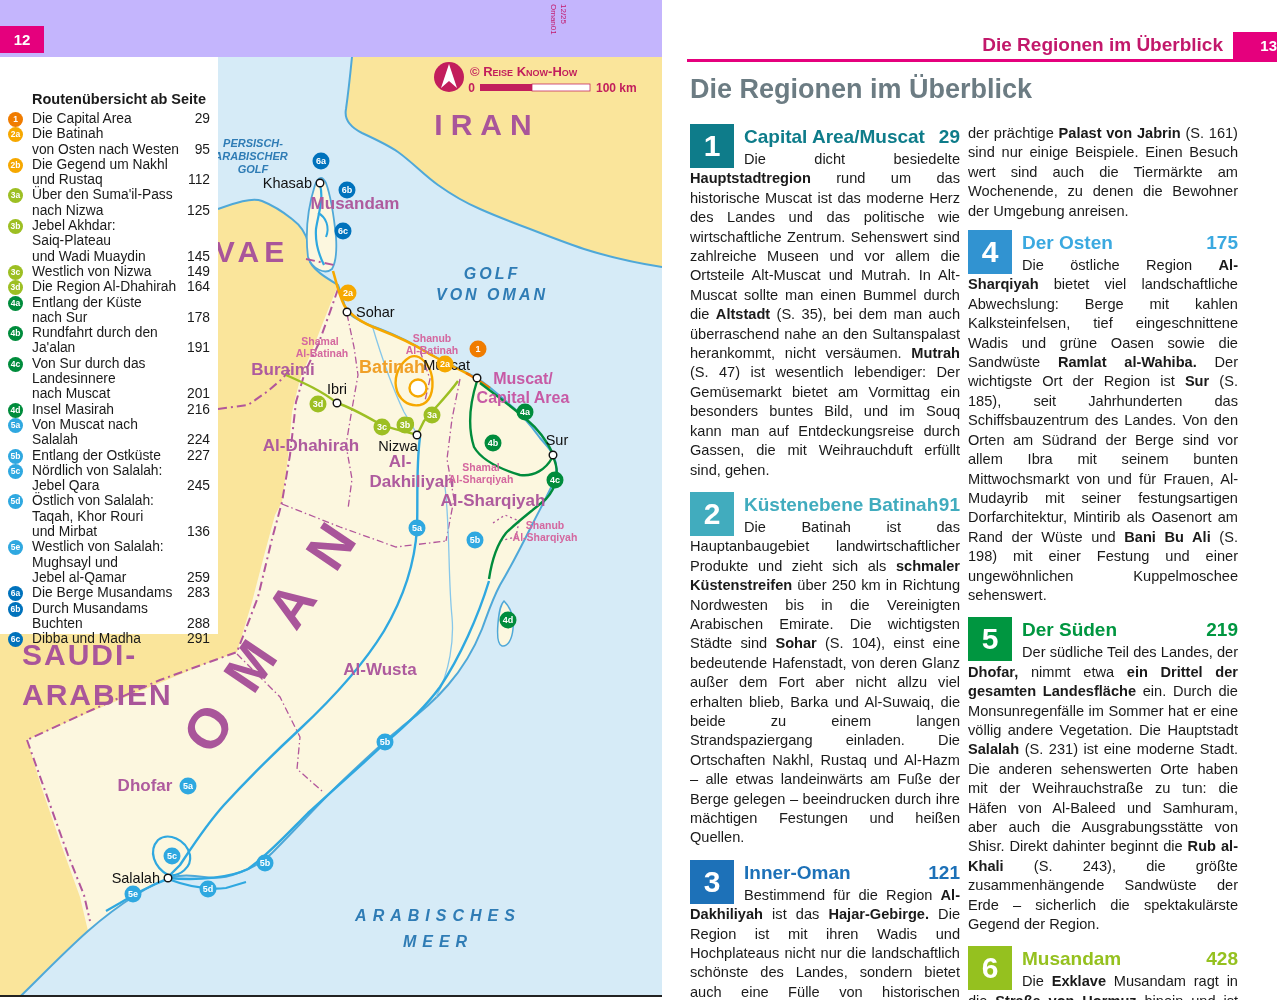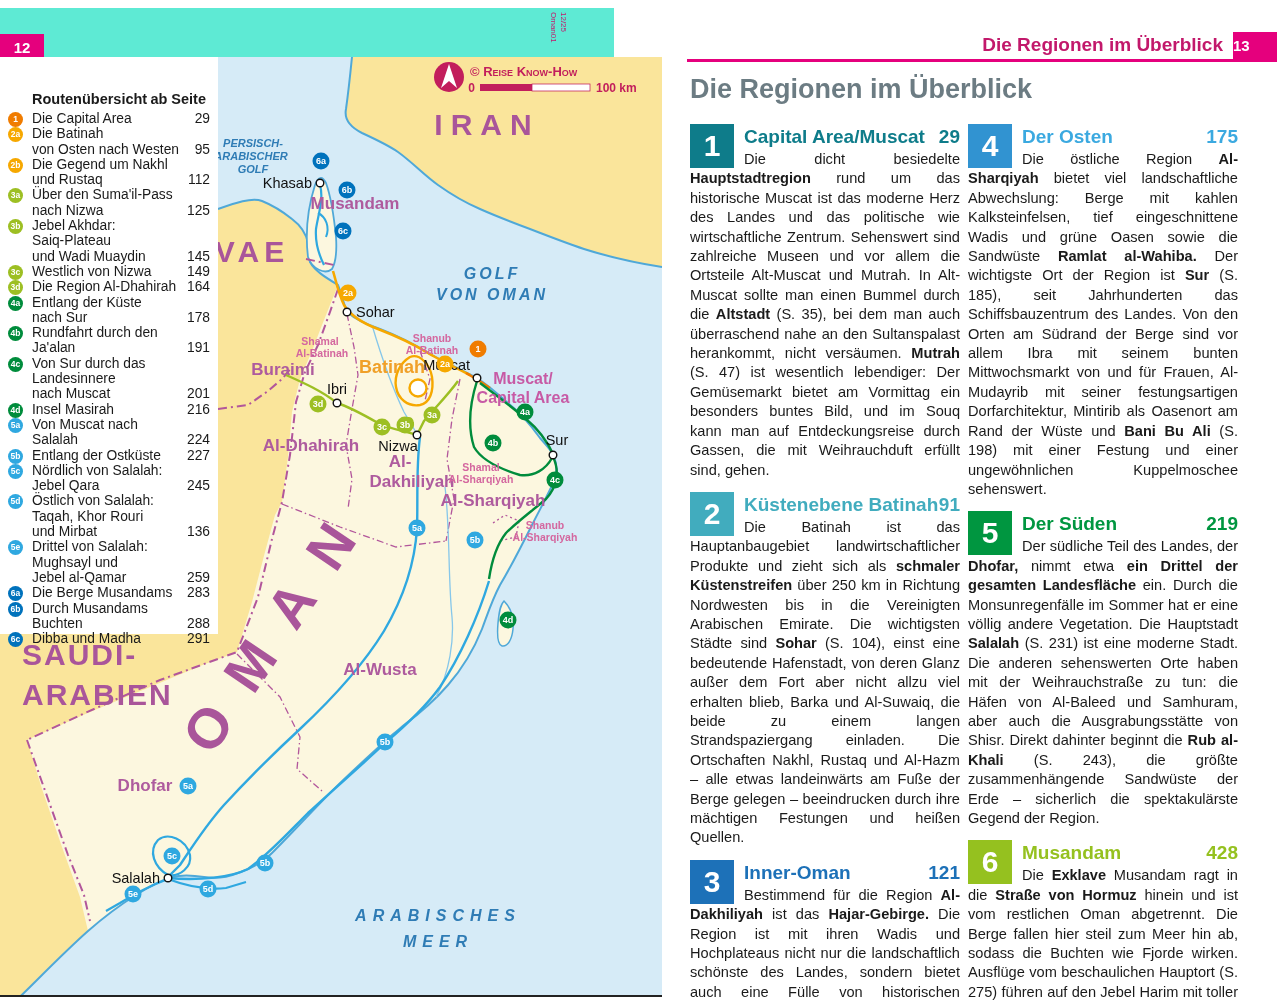--- a/index.html
+++ b/index.html
@@ -2,21 +2,21 @@
 <html><head>
 <meta charset="utf-8">
 <style>
   html,body{margin:0;padding:0;background:#fff;}
   body{width:1277px;height:1000px;position:relative;overflow:hidden;
        font-family:"Liberation Sans","DejaVu Sans",sans-serif;color:#1a1a1a;}
   .lpage{position:absolute;left:0;top:0;width:662px;height:1000px;}
   .rpage{position:absolute;left:687px;top:6px;width:590px;height:844px;}
 
   
-  .lp-head{position:absolute;left:0;top:8px;width:614px;height:57px;background:#5eead4;}
+  .lp-head{position:absolute;left:0;top:0;width:662px;height:57px;background:#c4b5fd;}
   .lp-pagebox{position:absolute;left:0;top:26px;width:44px;height:27px;background:#E5007D;
       color:#fff;font-weight:bold;font-size:15px;text-align:center;line-height:27px;}
   .lp-title{position:absolute;left:57px;top:15px;font-size:28px;font-weight:bold;color:#C2186B;white-space:nowrap;}
   .lp-edgenote{position:absolute;left:549px;top:4px;display:flex;gap:1px;color:#C2186B;font-size:8px;line-height:9px;}
   .lp-edgenote span{writing-mode:vertical-rl;}
 
   
   .map{position:absolute;left:0;top:57px;width:662px;height:938px;background:#FAE59B;border-bottom:2px solid #222;}
   .map svg{position:absolute;left:0;top:0;}
   text{font-family:"Liberation Sans","DejaVu Sans",sans-serif;}
@@ -38,21 +38,21 @@
       padding-left:24px;margin-bottom:4px;margin-top:28px;}
   .lg-item{position:relative;padding-left:24px;font-size:13.8px;line-height:15.3px;}
   .lg-badge{position:absolute;left:0;top:1px;width:15px;height:15px;border-radius:50%;
       color:#fff;font-size:8.5px;font-weight:bold;text-align:center;line-height:15px;}
   .lg-line{position:relative;padding-right:10px;}
   .lg-page{position:absolute;right:-4px;top:0;}
 
   
   .rp-title{position:absolute;right:54px;top:28px;font-size:19px;font-weight:bold;color:#C2186B;white-space:nowrap;}
   .rp-pagebox{position:absolute;right:0;top:26px;width:44px;height:27px;background:#E5007D;
-      color:#fff;font-weight:bold;font-size:15px;text-align:left;line-height:27px;}
+      color:#fff;font-weight:bold;font-size:15px;text-align:right;line-height:27px;}
   .rp-rule{position:absolute;left:0;right:0;top:53px;height:3px;background:#E5007D;}
   .rp-main-heading{position:absolute;left:3px;top:68px;font-size:27px;font-weight:bold;color:#6C7C83;}
   .rp-cols{position:absolute;left:3px;top:118px;display:flex;gap:8px;}
   .rp-col{width:270px;}
   .section::after{content:"";display:block;clear:both;}
   .section{margin-bottom:12px;}
   .num-box{float:left;width:44px;height:44px;margin:0 10px 0 0;color:#fff;
       font-size:30px;font-weight:bold;text-align:center;line-height:44px;}
   .sec-head{font-size:19px;font-weight:bold;line-height:25px;margin-bottom:1px;}
   .sec-head .page-ref{float:right;}
@@ -315,21 +315,21 @@
             <div class="lg-line">Jebel Qara<span class="lg-page">245</span></div>
           </div>
           <div class="lg-item">
             <span class="lg-badge" style="background: rgb(47, 168, 224);">5d</span>
             <div class="lg-line">Östlich von Salalah:</div>
             <div class="lg-line">Taqah, Khor Rouri</div>
             <div class="lg-line">und Mirbat<span class="lg-page">136</span></div>
           </div>
           <div class="lg-item">
             <span class="lg-badge" style="background: rgb(47, 168, 224);">5e</span>
-            <div class="lg-line">Drittel von Salalah:</div>
+            <div class="lg-line">Westlich von Salalah:</div>
             <div class="lg-line">Mughsayl und</div>
             <div class="lg-line">Jebel al-Qamar<span class="lg-page">259</span></div>
           </div>
           <div class="lg-item">
             <span class="lg-badge" style="background: rgb(0, 114, 188);">6a</span>
             <div class="lg-line">Die Berge Musandams<span class="lg-page">283</span></div>
           </div>
           <div class="lg-item">
             <span class="lg-badge" style="background: rgb(0, 114, 188);">6b</span>
             <div class="lg-line">Durch Musandams</div>
@@ -361,20 +361,21 @@
           <div class="sec-head" style="color: rgb(65, 172, 190);"><span class="page-ref">91</span><span>Küstenebene Batinah</span></div>
           <p class="sec-body">Die Batinah ist das Hauptanbaugebiet landwirtschaftlicher Produkte und zieht sich als <b>schmaler Küstenstreifen</b> über 250 km in Richtung Nordwesten bis in die Vereinigten Arabischen Emirate. Die wichtigsten Städte sind <b>Sohar</b> (S. 104), einst eine bedeutende Hafenstadt, von deren Glanz außer dem Fort aber nicht allzu viel erhalten blieb, Barka und Al-Suwaiq, die beide zu einem langen Strandspaziergang einladen. Die Ortschaften Nakhl, Rustaq und Al-Hazm – alle etwas landeinwärts am Fuße der Berge gelegen – beeindrucken durch ihre mächtigen Festungen und heißen Quellen.</p>
         </div>
         <div class="section">
           <div class="num-box" style="background: rgb(29, 113, 184);">3</div>
           <div class="sec-head" style="color: rgb(29, 113, 184);"><span class="page-ref">121</span><span>Inner-Oman</span></div>
           <p class="sec-body">Bestimmend für die Region <b>Al-Dakhiliyah</b> ist das <b>Hajar-Gebirge.</b> Die Region ist mit ihren Wadis und Hochplateaus nicht nur die landschaftlich schönste des Landes, sondern bietet auch eine Fülle von historischen Sehenswürdigkeiten: <b>Nizwa</b> (S. 131) mit seinem imposanten Fort und dem Souq, das im Bürgerkrieg zerstörte Lehmdorf Tanuf, Bahla, ebenfalls mit einem stilvollen Souq und einer Festung, sowie</p>
         </div>
       </div>
     <div class="rp-col" id="col2">
+        <p class="sec-body intro">der prächtige <b>Palast von Jabrin</b> (S. 161) sind nur einige Beispiele. Einen Besuch wert sind auch die Tiermärkte am Wochenende, zu denen die Bewohner der Umgebung anreisen.</p>
         <div class="section">
           <div class="num-box" style="background: rgb(49, 147, 209);">4</div>
           <div class="sec-head" style="color: rgb(59, 169, 224);"><span class="page-ref">175</span><span>Der Osten</span></div>
           <p class="sec-body">Die östliche Region <b>Al-Sharqiyah</b> bietet viel landschaftliche Abwechslung: Berge mit kahlen Kalksteinfelsen, tief eingeschnittene Wadis und grüne Oasen sowie die Sandwüste <b>Ramlat al-Wahiba.</b> Der wichtigste Ort der Region ist <b>Sur</b> (S. 185), seit Jahrhunderten das Schiffsbauzentrum des Landes. Von den Orten am Südrand der Berge sind vor allem Ibra mit seinem bunten Mittwochsmarkt von und für Frauen, Al-Mudayrib mit seiner festungsartigen Dorfarchitektur, Mintirib als Oasenort am Rand der Wüste und <b>Bani Bu Ali</b> (S. 198) mit einer Festung und einer ungewöhnlichen Kuppelmoschee sehenswert.</p>
         </div>
         <div class="section">
           <div class="num-box" style="background: rgb(0, 150, 64);">5</div>
           <div class="sec-head" style="color: rgb(0, 150, 64);"><span class="page-ref">219</span><span>Der Süden</span></div>
           <p class="sec-body">Der südliche Teil des Landes, der <b>Dhofar,</b> nimmt etwa <b>ein Drittel der gesamten Landesfläche</b> ein. Durch die Monsunregenfälle im Sommer hat er eine völlig andere Vegetation. Die Hauptstadt <b>Salalah</b> (S. 231) ist eine moderne Stadt. Die anderen sehenswerten Orte haben mit der Weihrauchstraße zu tun: die Häfen von Al-Baleed und Samhuram, aber auch die Ausgrabungsstätte von Shisr. Direkt dahinter beginnt die <b>Rub al-Khali</b> (S. 243), die größte zusammenhängende Sandwüste der Erde – sicherlich die spektakulärste Gegend der Region.</p>
         </div>

